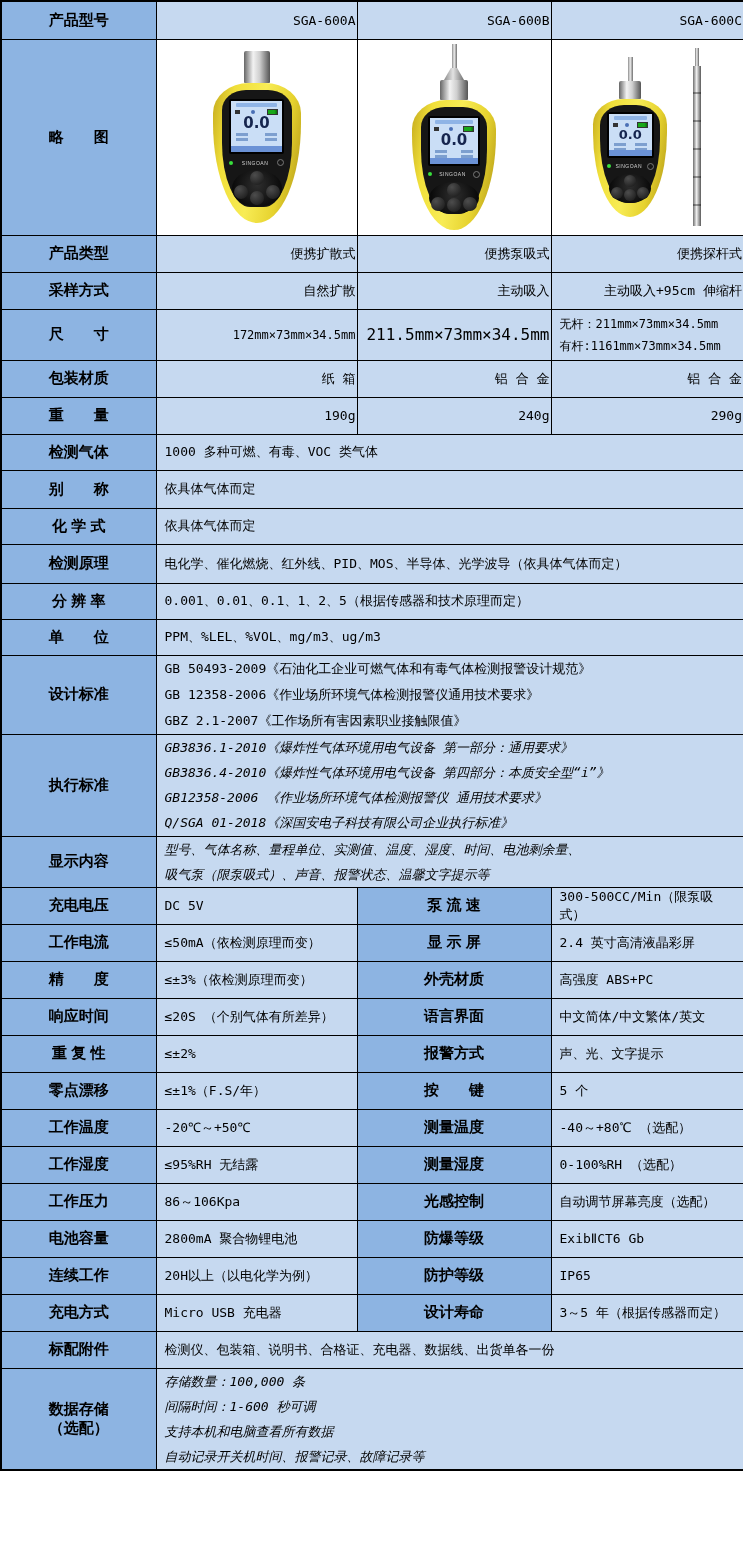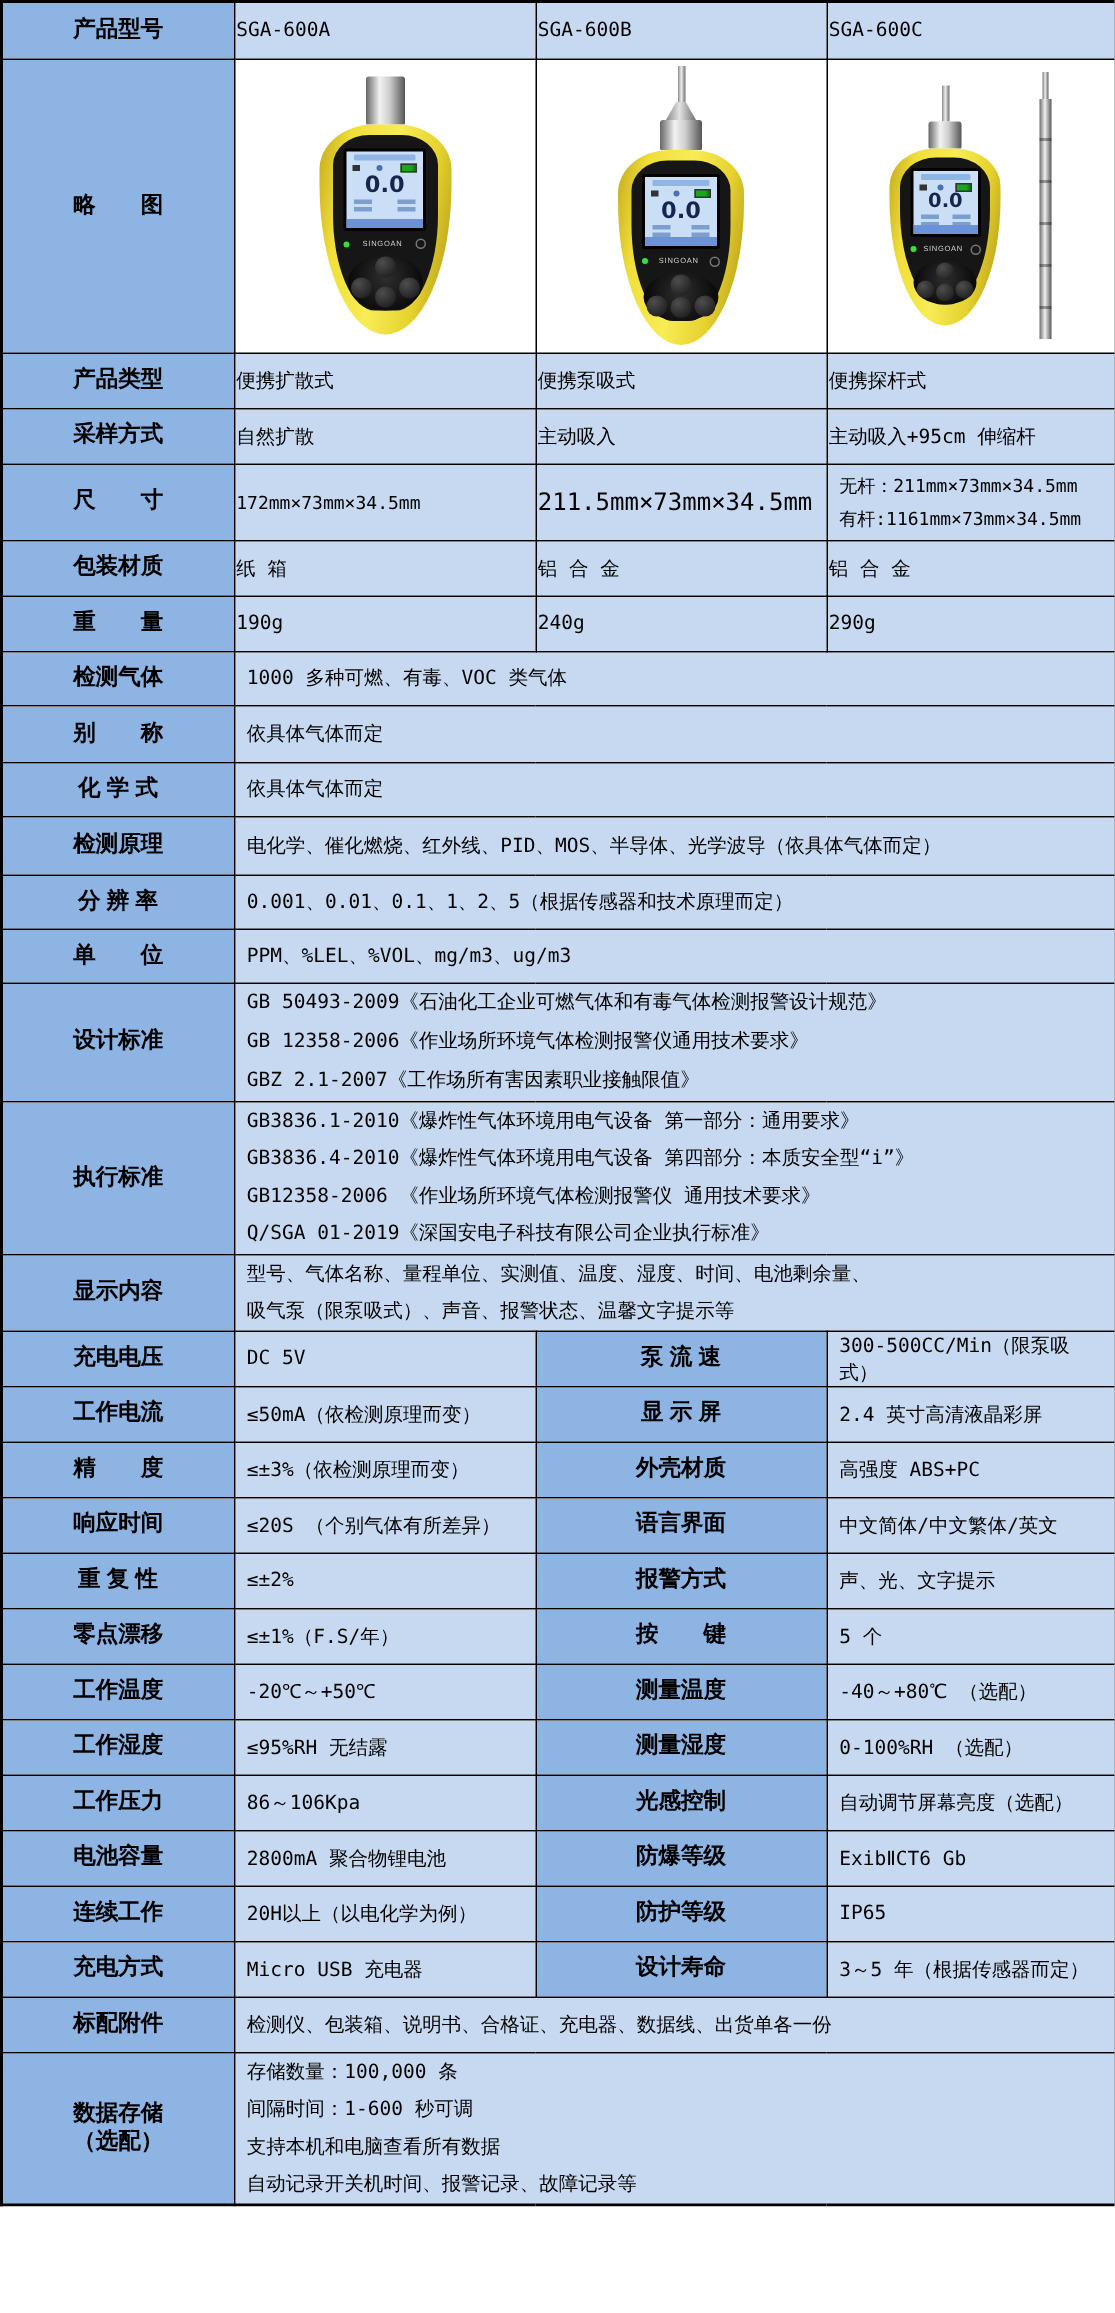--- a/index.html
+++ b/index.html
@@ -23,25 +23,25 @@
   
   .lbl{
     background:#8DB4E2;
     font-family:"Liberation Sans",sans-serif;
     font-weight:bold;
     font-size:15px;
     text-align:center;
     line-height:1.25;
   }
   .val{background:#C6D9F0;font-size:13px;}
-  .vc{text-align:left;}
+  .vc{text-align:right;}
   .vl{text-align:left;padding:0 6px 0 8px;margin-top:48px;}
   .sk{background:#FFFFFF;padding:0;}
   .mline div{line-height:26px;white-space:nowrap;}
-  .mline25 div{line-height:25px;white-space:nowrap;}
+  .mline25 div{line-height:25px;white-space:nowrap;font-style:italic;}
   .dim2 div{line-height:22px;white-space:nowrap;font-size:12px;}
   
   .cellimg{height:195px;display:flex;align-items:center;justify-content:center;gap:26px;}
   .dev{display:flex;flex-direction:column;align-items:center;}
   .tube{width:5px;height:24px;background:linear-gradient(90deg,#8d8d8d,#ececec 45%,#6f6f6f);}
   .cone{width:20px;height:12px;clip-path:polygon(34% 0,66% 0,100% 100%,0 100%);
         background:linear-gradient(90deg,#8a8a8a,#e2e2e2 45%,#707070);}
   .cap{background:linear-gradient(90deg,#666,#f2f2f2 35%,#cfcfcf 60%,#555);
        border-radius:2px 2px 1px 1px;}
   .devA .cap{width:26px;height:32px;}
@@ -296,21 +296,21 @@
     <div>GB 12358-2006《作业场所环境气体检测报警仪通用技术要求》</div>
     <div>GBZ 2.1-2007《工作场所有害因素职业接触限值》</div>
   </td>
 </tr>
 <tr class="h102">
   <td class="lbl">执行标准</td>
   <td class="val vl mline25" colspan="3">
     <div>GB3836.1-2010《爆炸性气体环境用电气设备  第一部分：通用要求》</div>
     <div>GB3836.4-2010《爆炸性气体环境用电气设备  第四部分：本质安全型“i”》</div>
     <div>GB12358-2006 《作业场所环境气体检测报警仪  通用技术要求》</div>
-    <div>Q/SGA 01-2019《深国安电子科技有限公司企业执行标准》</div>
+    <div>Q/SGA 01-2018《深国安电子科技有限公司企业执行标准》</div>
   </td>
 </tr>
 <tr class="h50">
   <td class="lbl">显示内容</td>
   <td class="val vl mline25" colspan="3">
     <div>型号、气体名称、量程单位、实测值、温度、湿度、时间、电池剩余量、</div>
     <div>吸气泵（限泵吸式）、声音、报警状态、温馨文字提示等</div>
   </td>
 </tr>
 

